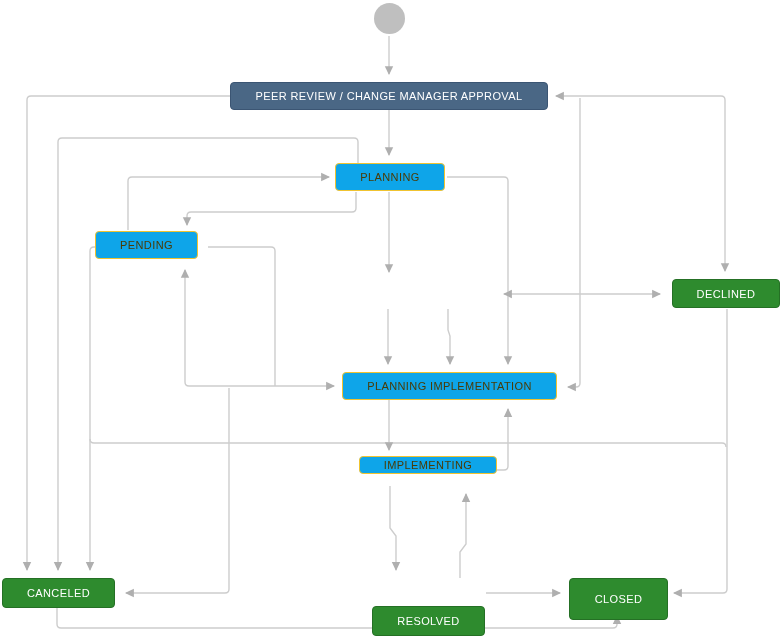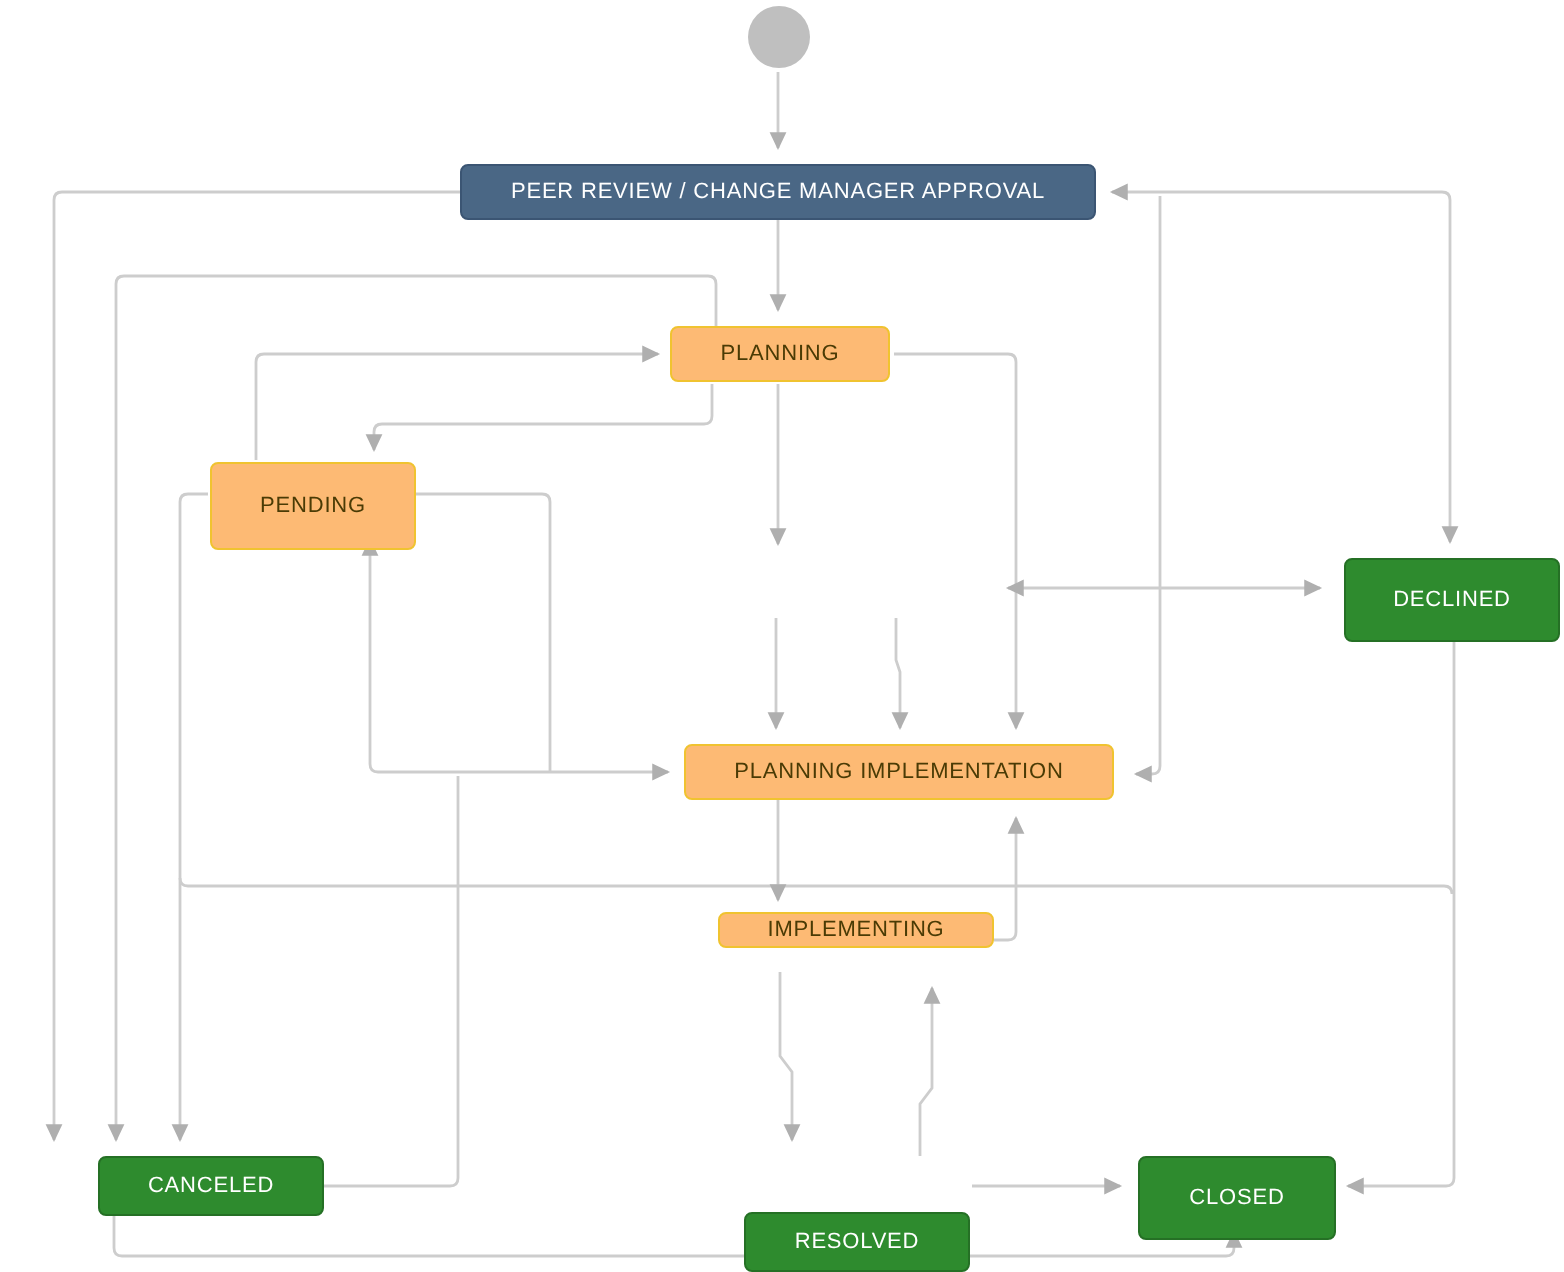--- a/index.html
+++ b/index.html
@@ -7,21 +7,21 @@
     position:relative;width:782px;height:636px;background:#fff;overflow:hidden;
     font-family:"Liberation Sans","DejaVu Sans",sans-serif;
   }
   #edges{position:absolute;left:0;top:0;z-index:1;}
   .node{
     position:absolute;z-index:2;display:flex;align-items:center;justify-content:center;
     border-radius:4px;font-weight:normal;font-size:11px;letter-spacing:.4px;
     text-align:center;box-sizing:border-box;cursor:default;white-space:nowrap;
   }
   .slate{background:#4A6785;border:1px solid #3B5573;color:#FFFFFF;}
-  .yellow{background:#fdba74;border:1px solid #F0C330;color:#4A3B05;justify-content:center;}
+  .yellow{background:#0ea5e9;border:1px solid #F0C330;color:#4A3B05;justify-content:center;}
   .green{background:#2E8B2E;border:1px solid #257025;color:#FFFFFF;}
   .start-circle{
     position:absolute;z-index:2;width:31px;height:31px;border-radius:50%;
     background:#BFBFBF;left:374px;top:3px;
   }
 </style>
 </head>
 <body>
 
 <div id="canvas">
@@ -66,38 +66,38 @@
   <div class="start-circle"></div>
 
   <div class="node slate" style="left:230px;top:82px;width:318px;height:28px;">
     <span>PEER REVIEW / CHANGE MANAGER APPROVAL</span>
   </div>
 
   <div class="node yellow" style="left:335px;top:163px;width:110px;height:28px;">
     <span>PLANNING</span>
   </div>
 
-  <div class="node yellow" style="left:105px;top:231px;width:103px;height:44px;">
+  <div class="node yellow" style="left:95px;top:231px;width:103px;height:28px;">
     <span>PENDING</span>
   </div>
 
 
-  <div class="node green" style="left:672px;top:279px;width:108px;height:42px;">
+  <div class="node green" style="left:672px;top:279px;width:108px;height:29px;">
     <span>DECLINED</span>
   </div>
 
   <div class="node yellow" style="left:342px;top:372px;width:215px;height:28px;">
     <span>PLANNING IMPLEMENTATION</span>
   </div>
 
   <div class="node yellow" style="left:359px;top:456px;width:138px;height:18px;">
     <span>IMPLEMENTING</span>
   </div>
 
-  <div class="node green" style="left:2px;top:578px;width:113px;height:30px;margin-left:47px;">
+  <div class="node green" style="left:2px;top:578px;width:113px;height:30px;">
     <span>CANCELED</span>
   </div>
 
   <div class="node green" style="left:372px;top:578px;width:113px;height:30px;margin-top:28px;">
     <span>RESOLVED</span>
   </div>
 
   <div class="node green" style="left:569px;top:578px;width:99px;height:42px;">
     <span>CLOSED</span>
   </div>

